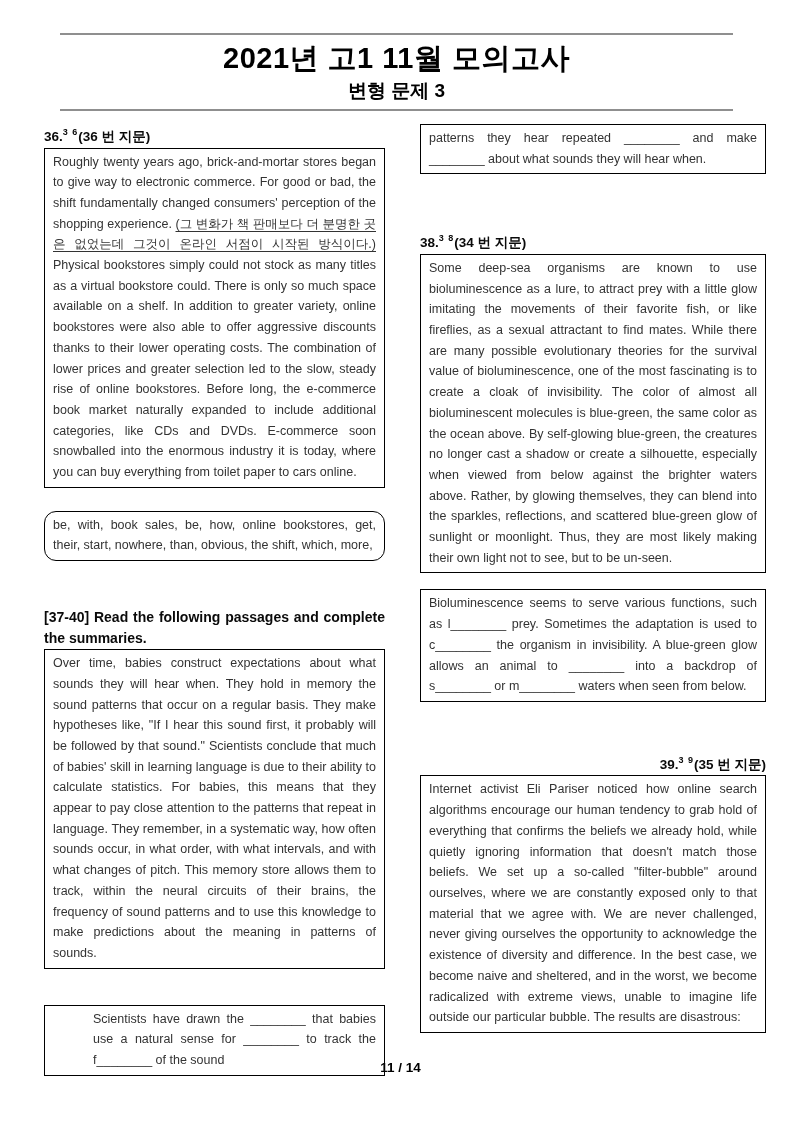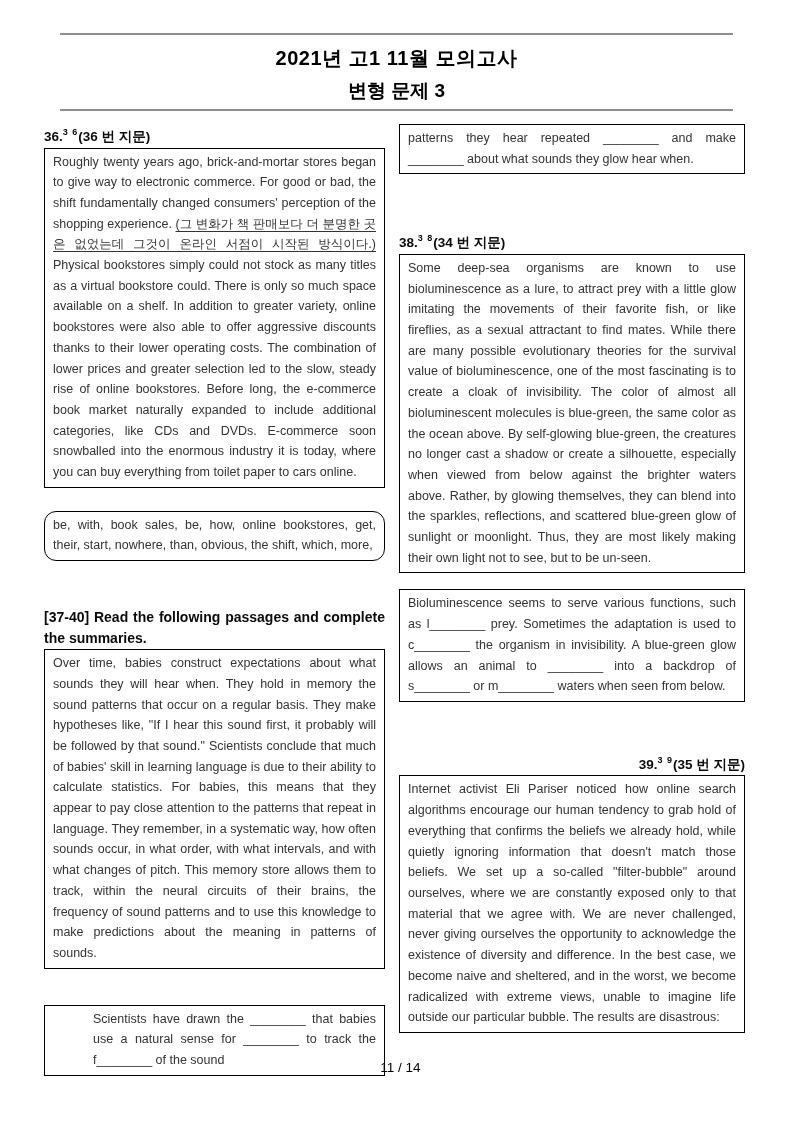--- a/index.html
+++ b/index.html
@@ -10,28 +10,28 @@
     background:#ffffff;
     font-family:"Liberation Sans","DejaVu Sans",sans-serif;
     color:#303030;
     overflow:hidden;
   }
   .rule{border:none;border-top:2px solid #8f8f8f;margin:0 60px;}
   .rule-top{padding-top:0;margin-top:33px;}
   .rule-mid{margin-top:7px;}
   .title{
     text-align:center;font-weight:bold;color:#000;
-    font-size:20px;letter-spacing:0.5px;margin-top:7px;line-height:32px;
+    font-size:29px;letter-spacing:0.5px;margin-top:7px;line-height:32px;
   }
   .subtitle{
     text-align:center;font-weight:bold;color:#000;
     font-size:19px;margin-top:6px;line-height:22px;
   }
   .columns{
-    display:flex;gap:14px;
+    display:flex;gap:35px;
     padding:13px 44px 0 44px;
     align-items:flex-start;
   }
   .col-left{width:341px;flex:none;}
   .col-right{width:346px;flex:none;}
   .q-heading{
     font-weight:bold;color:#0a0a0a;font-size:13.5px;line-height:17px;
     margin-bottom:3px;white-space:nowrap;
   }
   .q-heading sup{font-size:9px;font-weight:bold;letter-spacing:1px;}
@@ -49,21 +49,21 @@
   }
   .mt-wordbank{margin-top:23px;border-radius:12px;}
   .mt-section{margin-top:46px;}
   .mt-q37{margin-top:3px;}
   .mt-sum37{margin-top:36px;padding-left:48px;}
   .mt-q38{margin-top:56px;}
   .mt-sum38{margin-top:16px;}
   .mt-q39{margin-top:50px;text-align:right;}
   .footer{
     position:absolute;left:8px;right:0;top:1060px;
-    text-align:center;font-weight:normal;font-size:13.5px;color:#000;
+    text-align:center;font-weight:bold;font-size:13.5px;color:#000;
   }
 </style>
 </head>
 <body>
 
 <div class="page">
 
   <hr class="rule rule-top">
 
   <div class="title">2021년 고1 11월 모의고사</div>
@@ -85,21 +85,21 @@
 
 
       <div class="box"><span>Over time, babies construct expectations about what sounds they will hear when. They hold in memory the sound patterns that occur on a regular basis. They make hypotheses like, "If I hear this sound first, it probably will be followed by that sound." Scientists conclude that much of babies' skill in learning language is due to their ability to calculate statistics. For babies, this means that they appear to pay close attention to the patterns that repeat in language. They remember, in a systematic way, how often sounds occur, in what order, with what intervals, and with what changes of pitch. This memory store allows them to track, within the neural circuits of their brains, the frequency of sound patterns and to use this knowledge to make predictions about the meaning in patterns of sounds.</span></div>
 
       <div class="box mt-sum37"><span>Scientists have drawn the ________ that babies use a natural sense for ________ to track the f________ of the sound</span></div>
 
     </div>
 
     <div class="col-right">
 
-      <div class="box"><span>patterns they hear repeated ________ and make ________ about what sounds they glow hear when.</span></div>
+      <div class="box"><span>patterns they hear repeated ________ and make ________ about what sounds they will hear when.</span></div>
 
       <div class="q-heading mt-q38"><span>38.</span><sup>3 8</sup><span>(34 번 지문)</span></div>
 
       <div class="box"><span>Some deep-sea organisms are known to use bioluminescence as a lure, to attract prey with a little glow imitating the movements of their favorite fish, or like fireflies, as a sexual attractant to find mates. While there are many possible evolutionary theories for the survival value of bioluminescence, one of the most fascinating is to create a cloak of invisibility. The color of almost all bioluminescent molecules is blue-green, the same color as the ocean above. By self-glowing blue-green, the creatures no longer cast a shadow or create a silhouette, especially when viewed from below against the brighter waters above. Rather, by glowing themselves, they can blend into the sparkles, reflections, and scattered blue-green glow of sunlight or moonlight. Thus, they are most likely making their own light not to see, but to be un-seen.</span></div>
 
       <div class="box mt-sum38"><span>Bioluminescence seems to serve various functions, such as l________ prey. Sometimes the adaptation is used to c________ the organism in invisibility. A blue-green glow allows an animal to ________ into a backdrop of s________ or m________ waters when seen from below.</span></div>
 
       <div class="q-heading mt-q39"><span>39.</span><sup>3 9</sup><span>(35 번 지문)</span></div>
 
       <div class="box"><span>Internet activist Eli Pariser noticed how online search algorithms encourage our human tendency to grab hold of everything that confirms the beliefs we already hold, while quietly ignoring information that doesn't match those beliefs. We set up a so-called "filter-bubble" around ourselves, where we are constantly exposed only to that material that we agree with. We are never challenged, never giving ourselves the opportunity to acknowledge the existence of diversity and difference. In the best case, we become naive and sheltered, and in the worst, we become radicalized with extreme views, unable to imagine life outside our particular bubble. The results are disastrous:</span></div>

